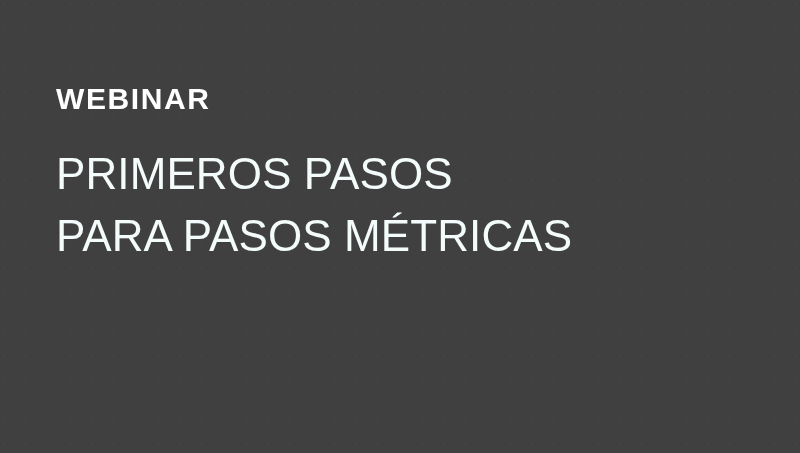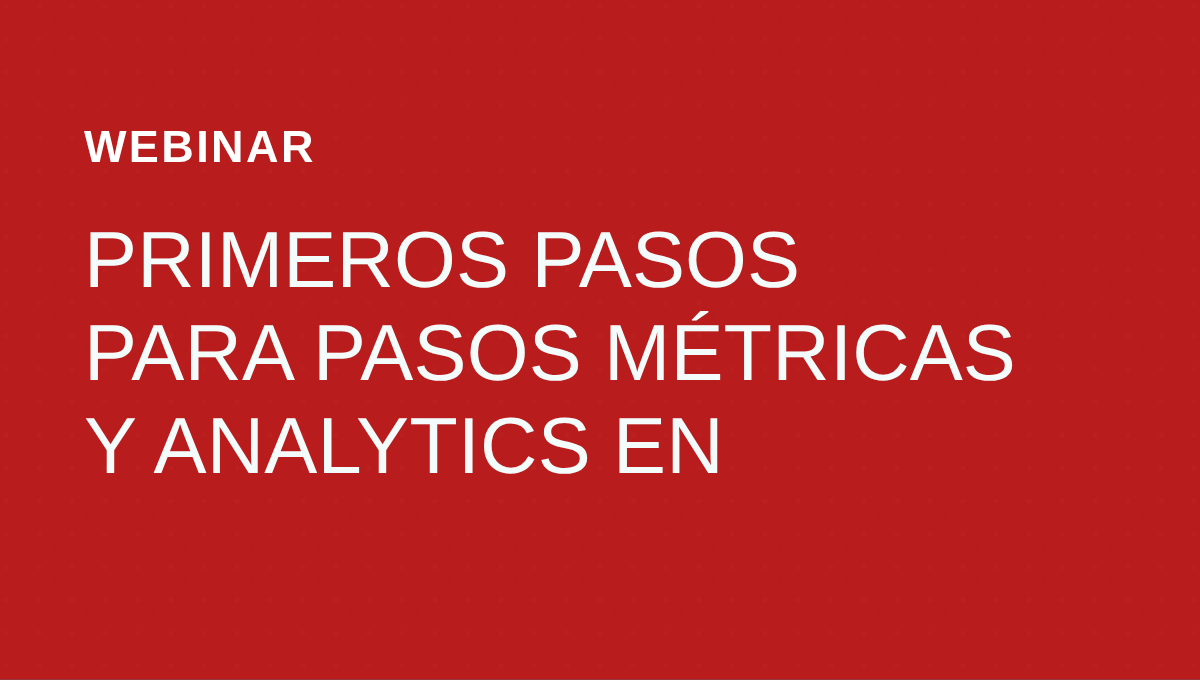--- a/index.html
+++ b/index.html
@@ -56,44 +56,43 @@
     color: #ffffff;
     white-space: nowrap;
   }
 
   .headline {
     position: absolute;
     left: 0;
     top: 143px;
     margin: 0;
     padding: 0;
-    font-size: 53px;
+    font-size: 44px;
     line-height: 62px;
     font-weight: 300;
     letter-spacing: 0.1px;
     color: #f3fbfb;
     white-space: nowrap;
   }
 
   .headline-line {
     display: block;
     white-space: nowrap;
   }
 </style>
 </head>
 <body>
 
-<div id="banner" style="background-color: #b91c1c;">
+<div id="banner" style="background-color: #404040;">
 
   <div id="banner-texture"></div>
 
   <div id="content">
 
     <p class="eyebrow" style="color: rgb(255, 255, 255);">WEBINAR</p>
 
     <h1 class="headline" style="color: rgb(243, 251, 251);">
       <span class="headline-line">PRIMEROS PASOS</span>
       <span class="headline-line">PARA PASOS MÉTRICAS</span>
-      <span class="headline-line">Y ANALYTICS EN</span>
     </h1>
 
   </div>
 </div>
 
 </body></html>

